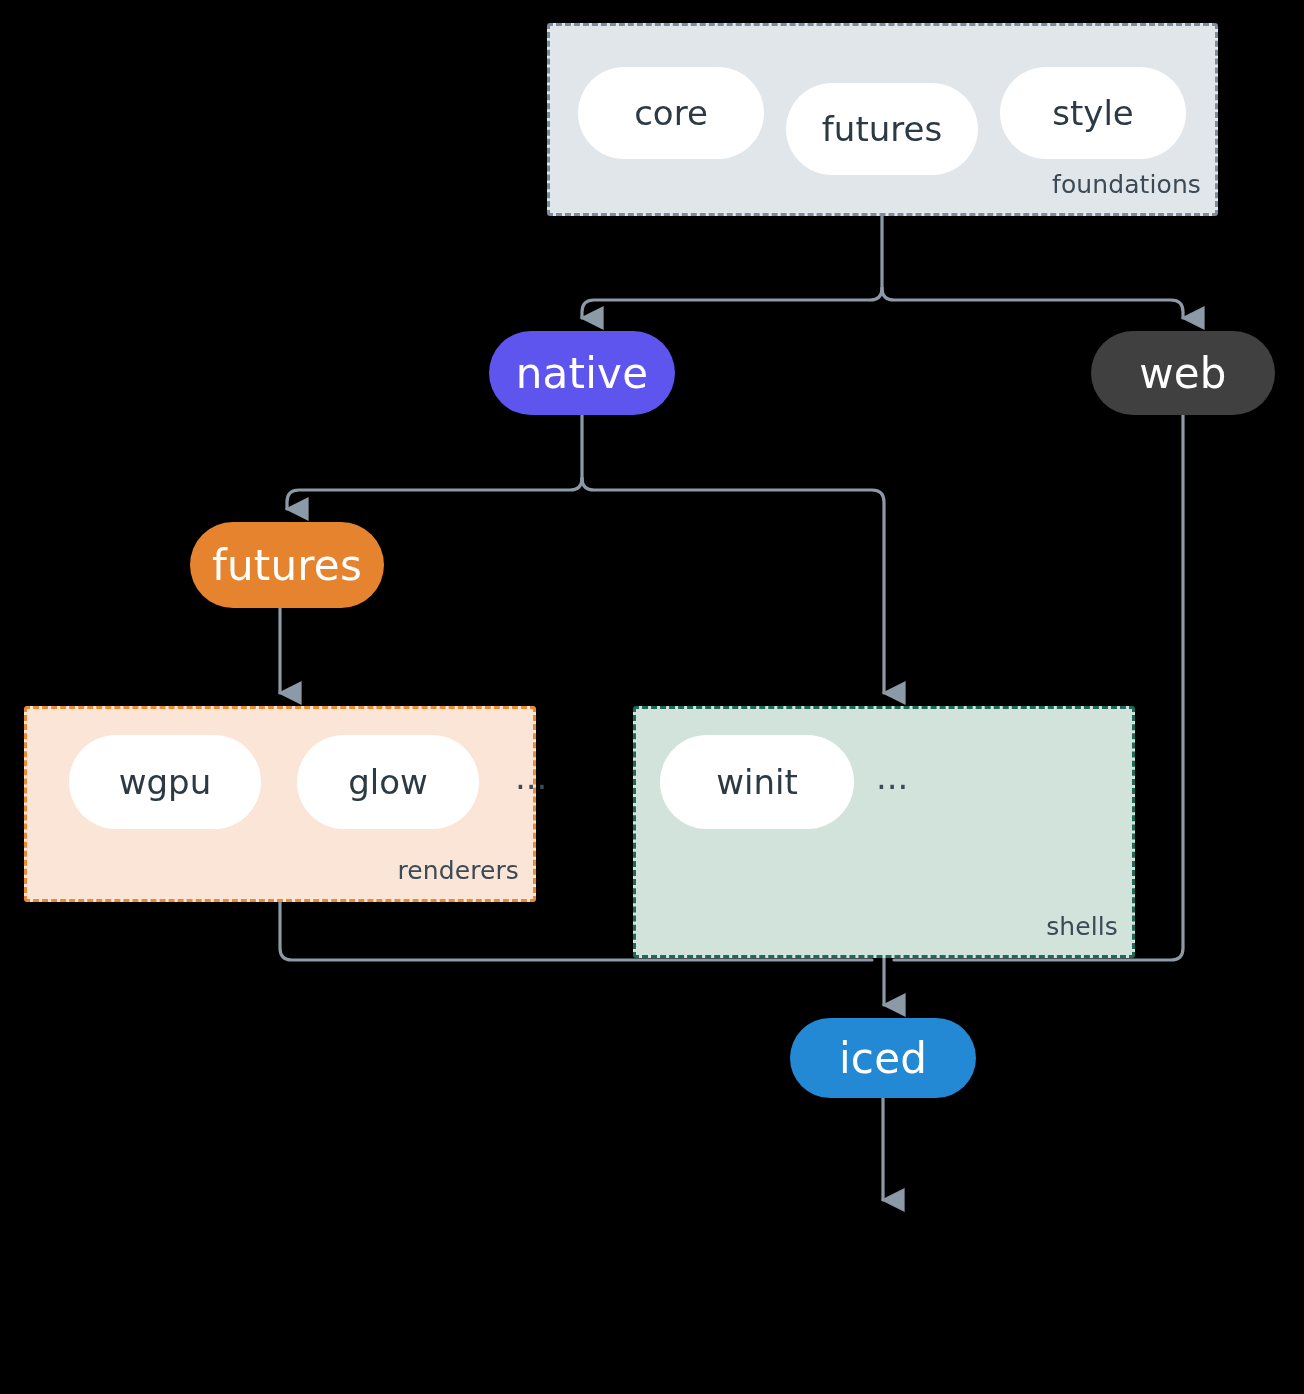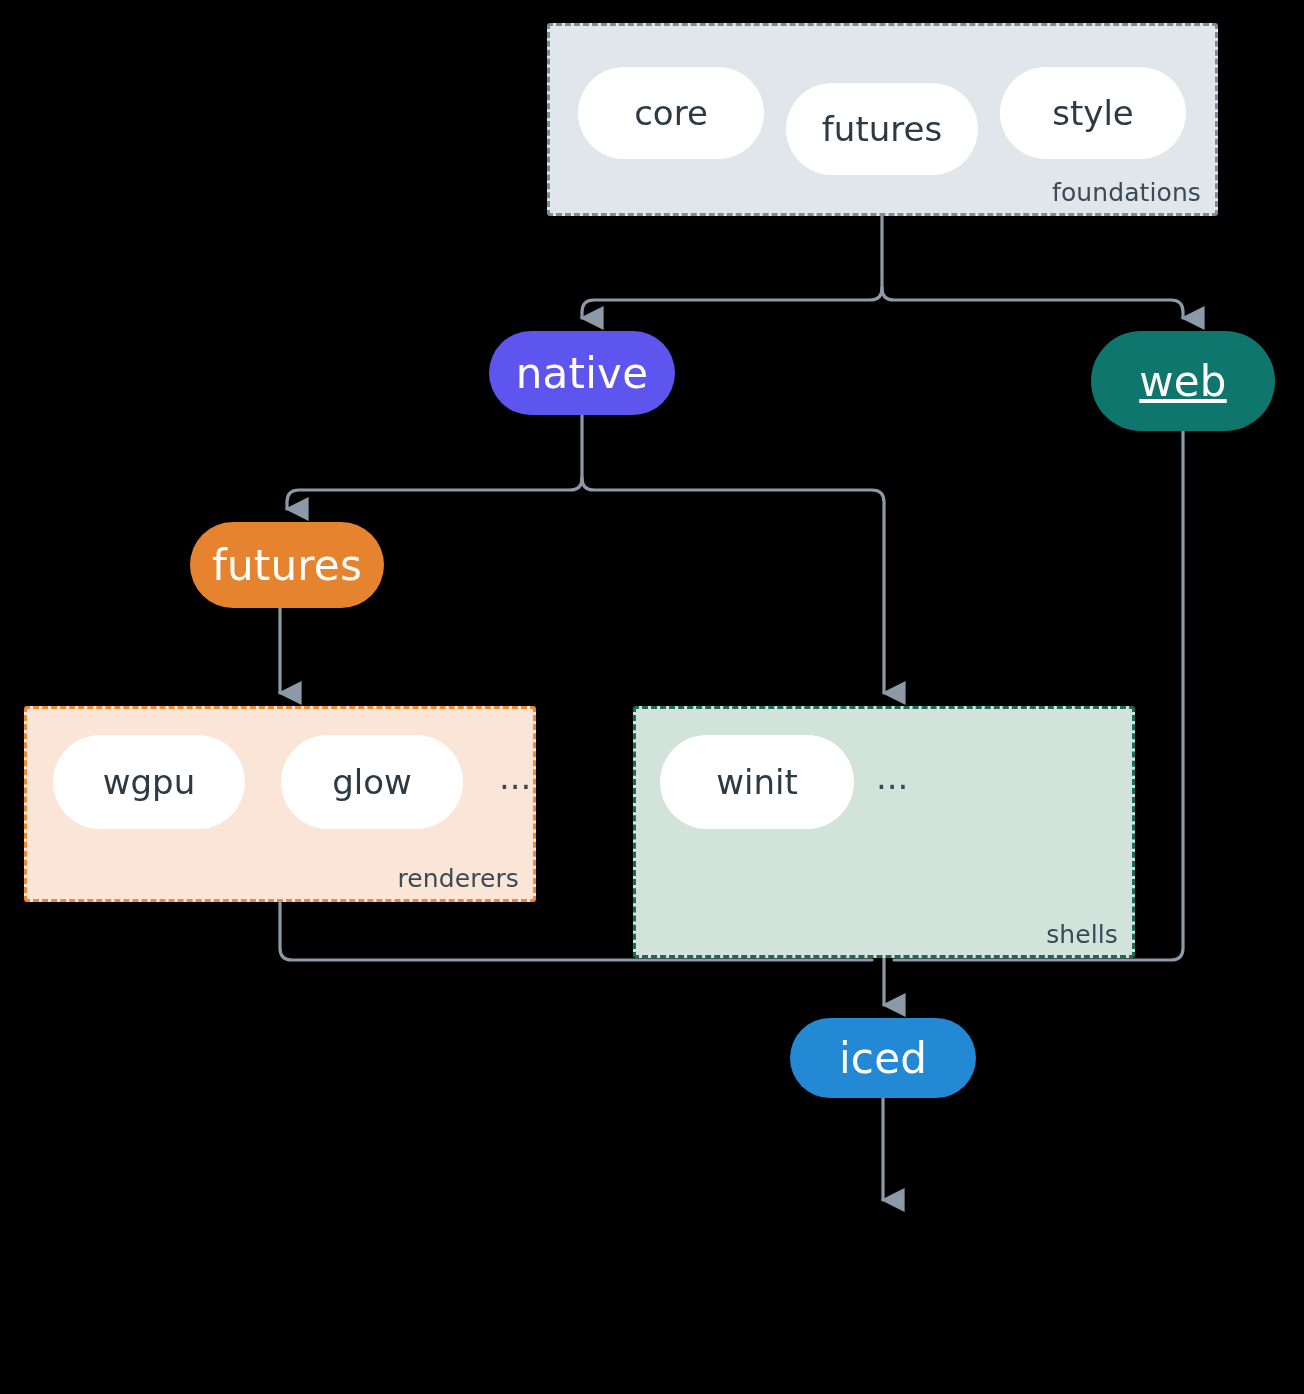--- a/index.html
+++ b/index.html
@@ -40,21 +40,21 @@
   .group {
     position: absolute;
     z-index: 2;
     box-sizing: border-box;
     border-style: dashed;
     border-width: 3px;
   }
   .group-label {
     position: absolute;
     right: 14px;
-    bottom: 6px;
+    bottom: 14px;
     font-size: 25px;
     color: #3c4a56;
     letter-spacing: .1px;
     white-space: nowrap;
   }
   .group-items {
     position: absolute;
     left: 0;
     top: 0;
     display: flex;
@@ -103,21 +103,21 @@
   #renderers {
     left: 24px;
     top: 706px;
     width: 512px;
     height: 196px;
     background: #fbe5d6;
     border-color: #ec8b33;
     border-radius: 3px;
   }
   #renderers .group-items {
-    left: 26px;
+    left: 42px;
     top: 26px;
     gap: 36px;
   }
   #renderers .pill-white { height: 94px; }
   #r-wgpu { width: 192px; }
   #r-glow { width: 182px; }
 
   
   #shells {
     left: 633px;
@@ -143,23 +143,22 @@
     font-size: 42px;
     letter-spacing: .2px;
   }
   #node-native {
     left: 489px; top: 331px;
     width: 186px; height: 84px;
     background: #5e55ee;
   }
   #node-web {
     left: 1091px; top: 331px;
-    width: 184px; height: 100px;
-    background: #0f766e;
-    text-decoration: underline;
+    width: 184px; height: 84px;
+    background: #404040;
   }
   #node-graphics {
     left: 190px; top: 522px;
     width: 194px; height: 86px;
     background: #e5832f;
   }
   #node-iced {
     left: 790px; top: 1018px;
     width: 186px; height: 80px;
     background: #2489d4;

